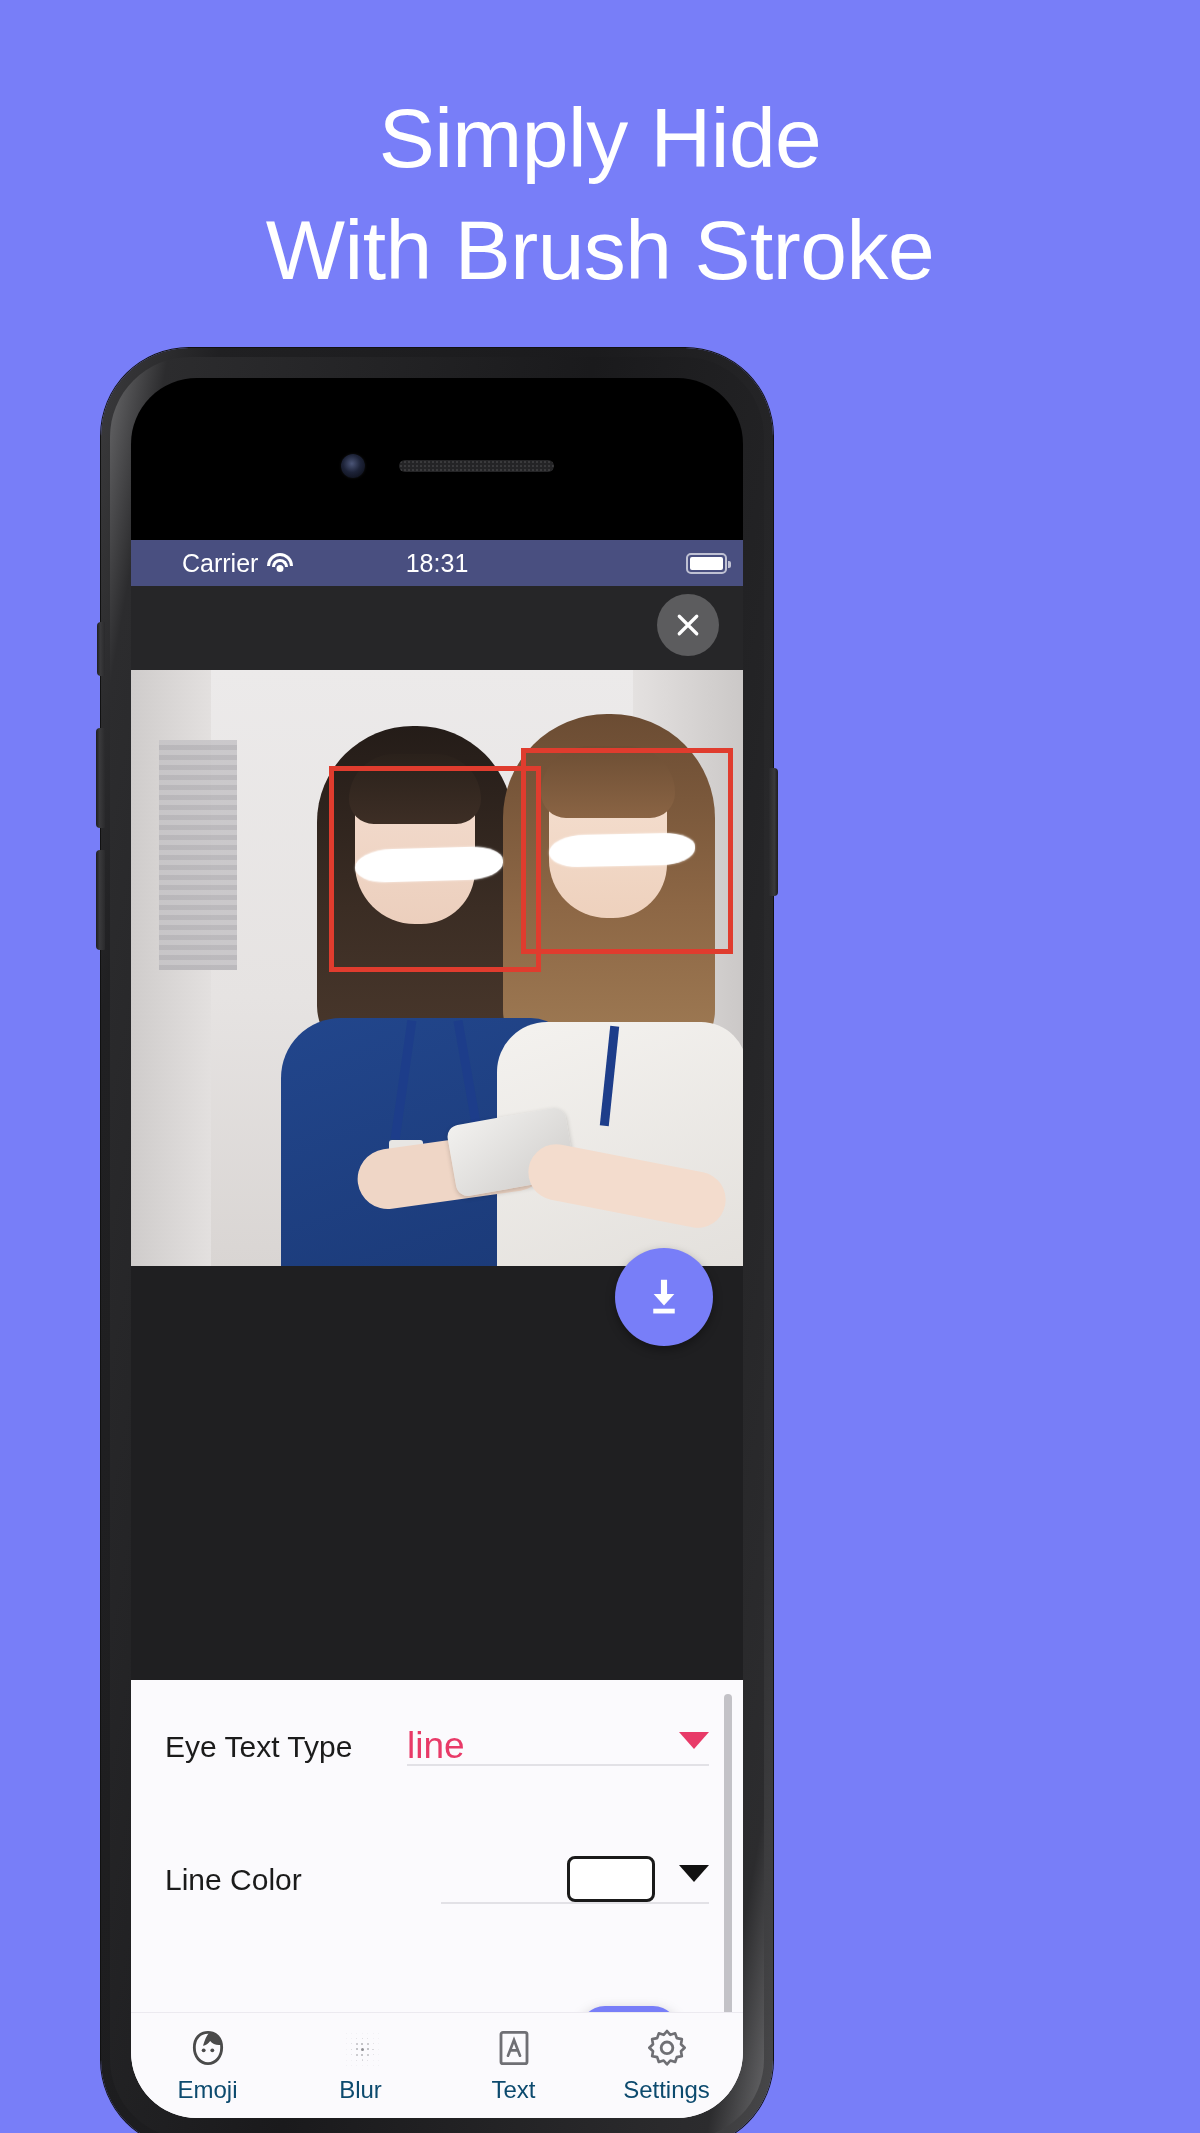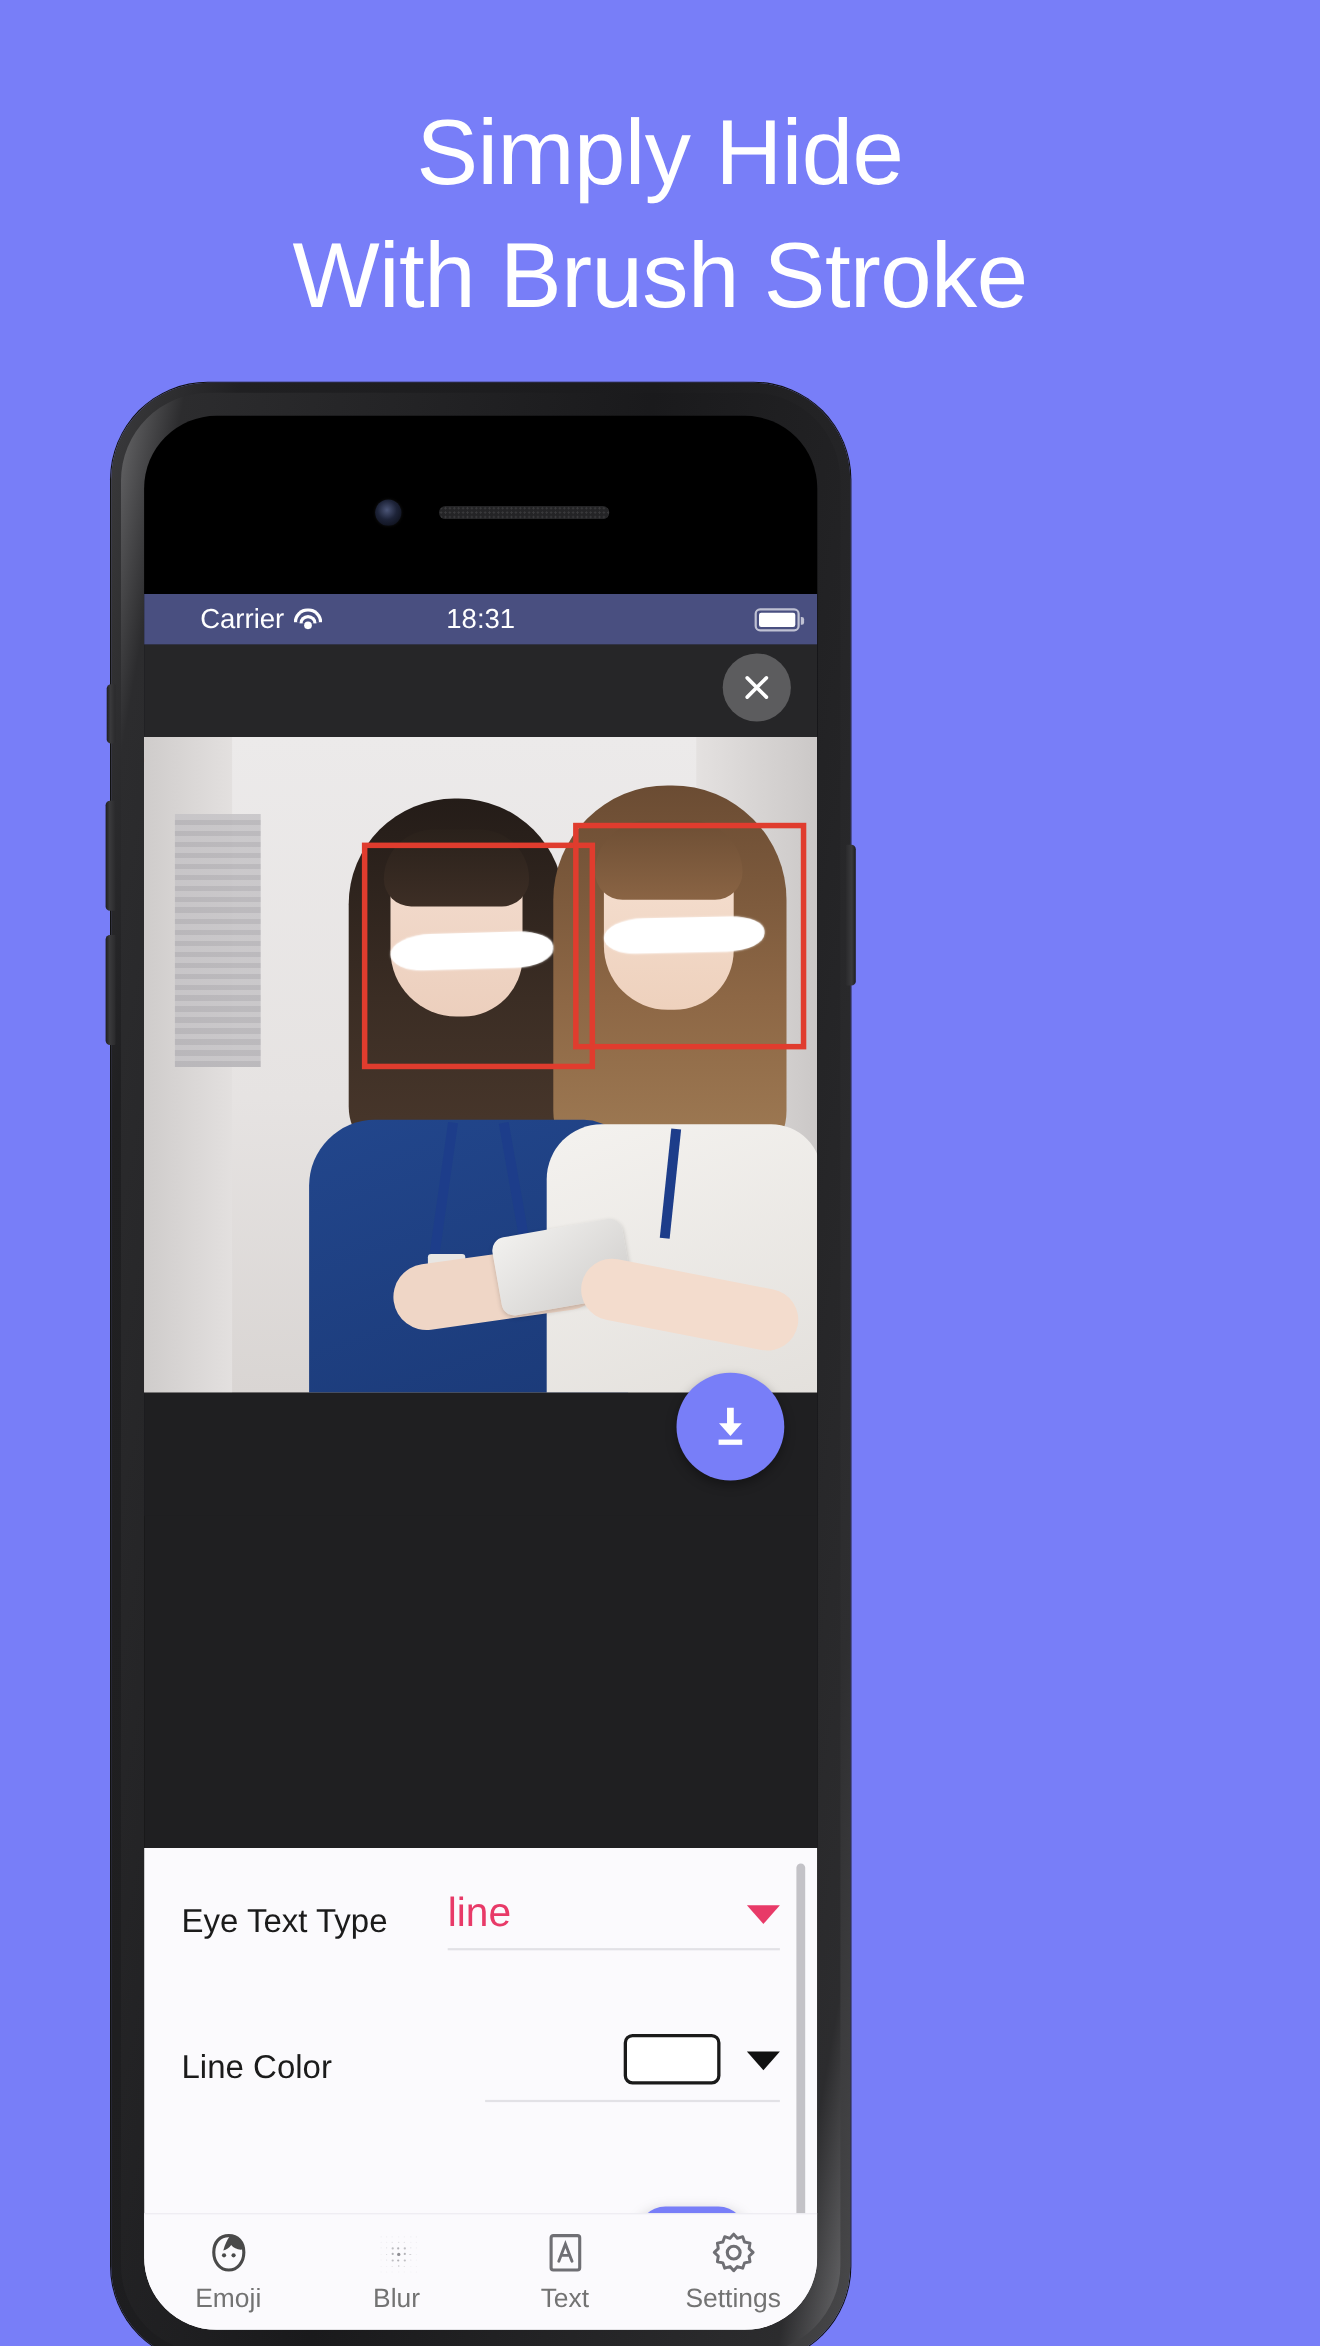--- a/index.html
+++ b/index.html
@@ -226,21 +226,20 @@
   .row-label{
     font-size:30px; color:#1b1b1b;
     align-self:center;
     flex:0 0 auto;
   }
   .row-ctl{
     margin-left:auto;
     width:302px;
     align-self:center;
     position:relative;
-    padding-bottom:14px;
     border-bottom:2px solid #e2e1e6;
     display:flex; align-items:flex-end;
   }
   .row-ctl.c2{ width:268px; }
   .row-ctl.c3{ width:268px; }
   .ctl-val{
     font-size:37px; color:#e83a68; line-height:1;
   }
   .ctl-val.num{ font-size:35px; margin-left:auto; margin-right:52px; }
   .caret{
@@ -282,21 +281,21 @@
     display:flex;
     z-index:7;
   }
   .tab{
     flex:1;
     display:flex; flex-direction:column;
     align-items:center; justify-content:center;
     gap:8px;
   }
   .tab svg{ width:40px; height:40px; display:block; }
-  .tab-label{ font-size:24px; color:#737373; }
+  .tab-label{ font-size:24px; color:#0c4a6e; }
   .tab.active .tab-label{ color:#5a60ef; font-weight:700; }
 
   
   .blur-ico{ width:40px; height:40px; position:relative; }
   .blur-ico span{ position:absolute; border-radius:50%; background:#8e8e93; }
 </style>
 </head>
 <body>
 
 <div class="headline">Simply Hide

